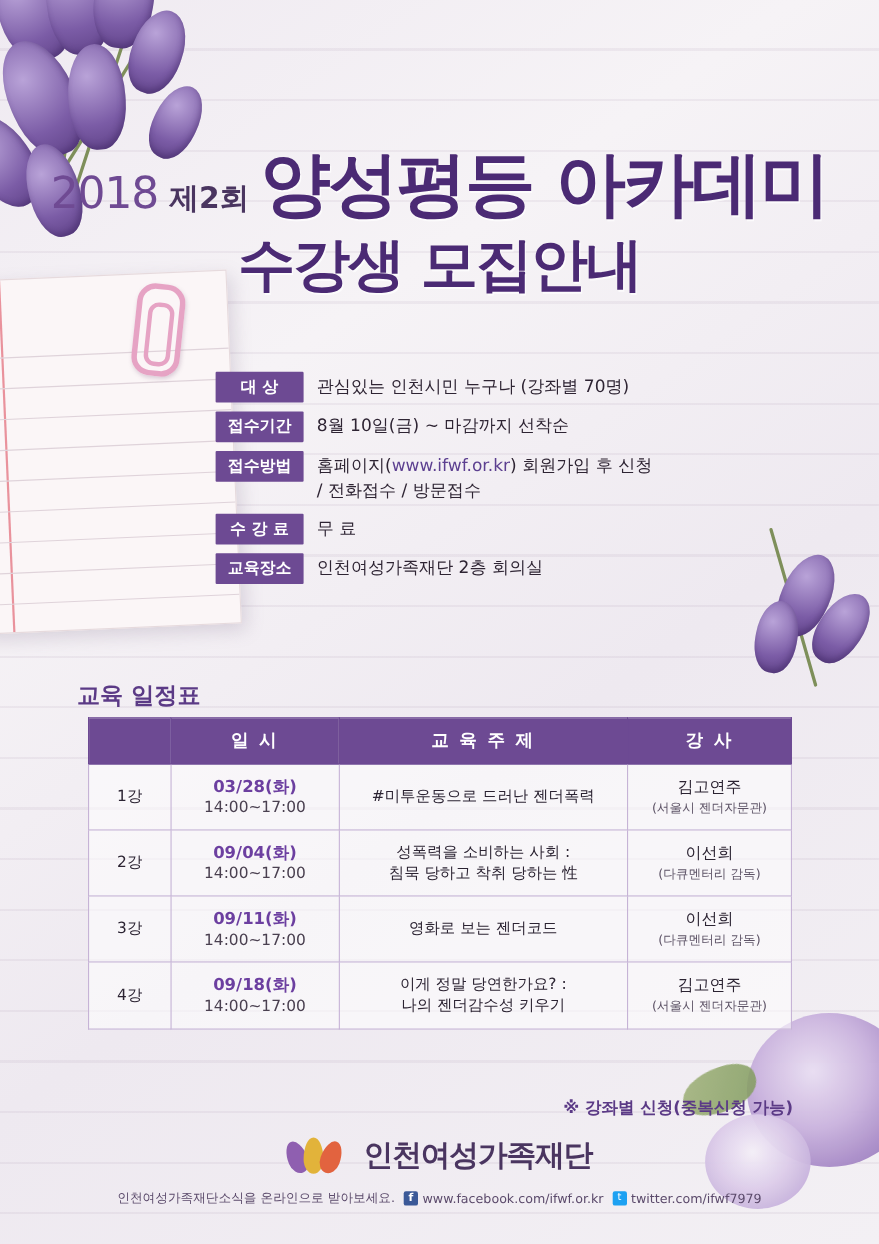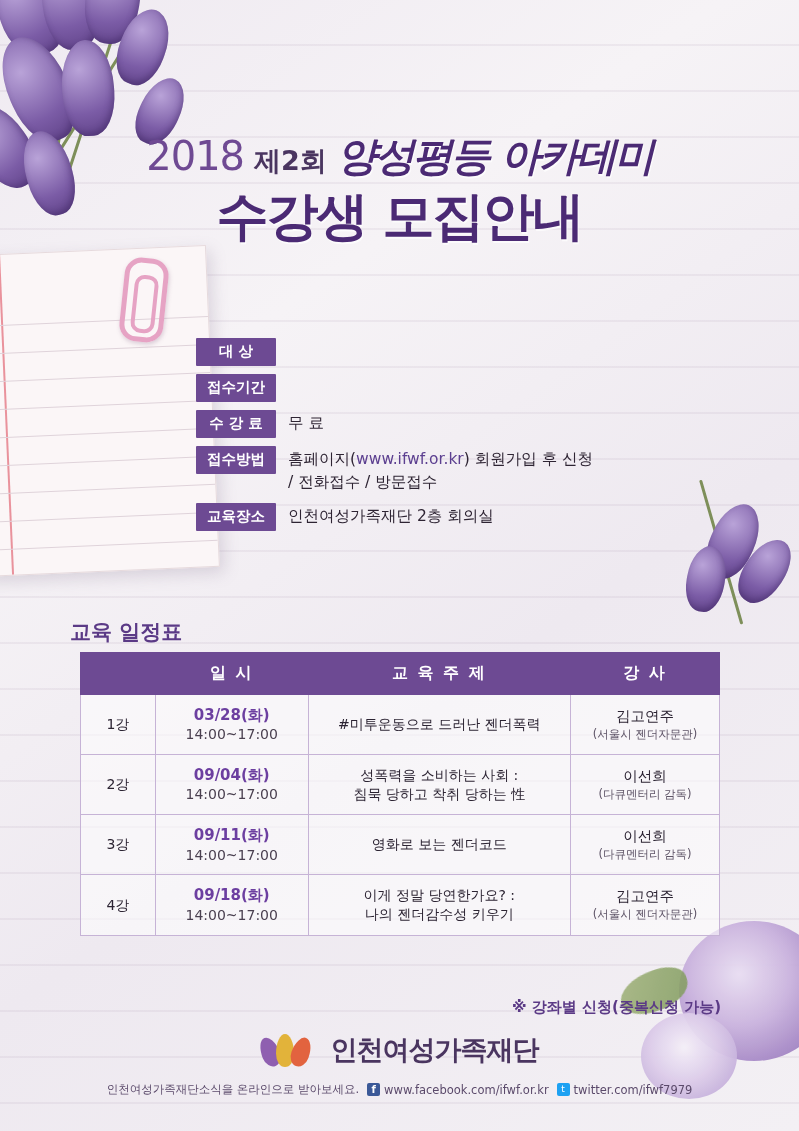--- a/index.html
+++ b/index.html
@@ -115,26 +115,25 @@
     font-weight: normal;
     color: #6f4a93;
     letter-spacing: -1px;
   }
   .ordinal {
     font-size: 27px;
     font-weight: bold;
     color: #4a3560;
   }
   .t-main {
-    font-size: 40px;
+    font-size: 64px;
     font-weight: bold;
     color: #4b2a74;
     letter-spacing: -2px;
     text-shadow: 1px 2px 0 rgba(255,255,255,.7);
-    font-style: italic;
   }
   .title-line2 {
     margin-top: 6px;
     font-size: 52px;
     font-weight: bold;
     color: #4b2a74;
     letter-spacing: -2px;
     text-shadow: 1px 2px 0 rgba(255,255,255,.7);
   }
   
@@ -351,37 +350,39 @@
       <span class="ordinal">제2회</span>
       <span class="t-main">양성평등 아카데미</span>
     </div>
     <div class="title-line2">수강생 모집안내</div>
   </div>
 
   <div class="info">
 
     <div class="info-row">
       <div class="info-label">대    상</div>
+      <div class="info-value">관심있는 인천시민 누구나 (강좌별 70명)</div>
     </div>
 
     <div class="info-row">
       <div class="info-label">접수기간</div>
-    </div>
-
-    <div class="info-row">
-      <div class="info-label">수 강 료</div>
-      <div class="info-value">무  료</div>
+      <div class="info-value">8월 10일(금) ~ 마감까지 선착순</div>
     </div>
 
     <div class="info-row">
       <div class="info-label">접수방법</div>
       <div class="info-value">
         <span>홈페이지(</span><span class="link">www.ifwf.or.kr</span><span>) 회원가입 후 신청</span>
         <div>/ 전화접수 / 방문접수</div>
       </div>
+    </div>
+
+    <div class="info-row">
+      <div class="info-label">수 강 료</div>
+      <div class="info-value">무  료</div>
     </div>
 
     <div class="info-row">
       <div class="info-label">교육장소</div>
       <div class="info-value">인천여성가족재단 2층 회의실</div>
     </div>
 
 
   </div>
 

